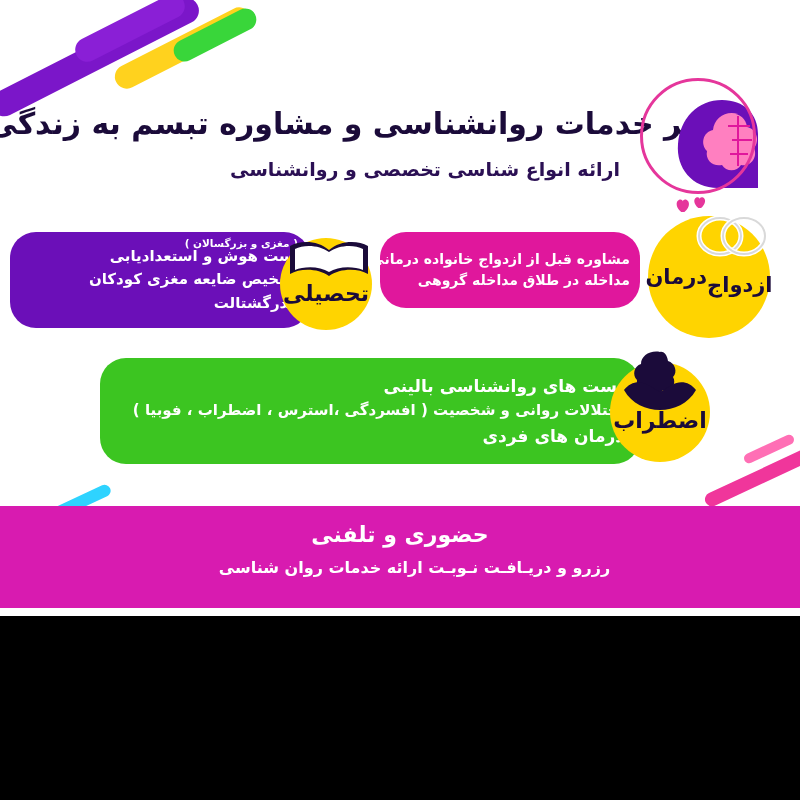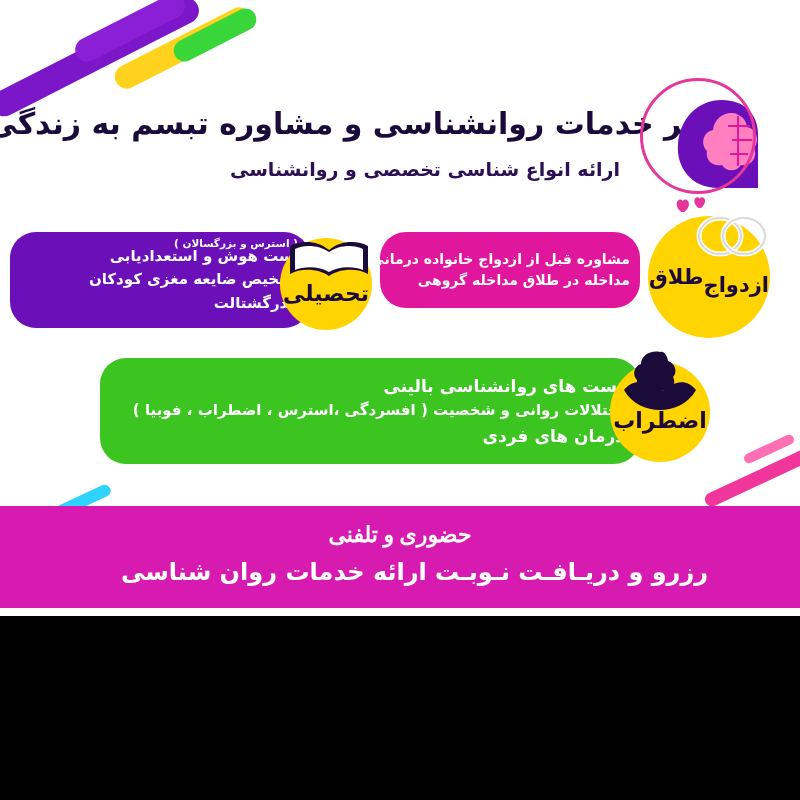--- a/index.html
+++ b/index.html
@@ -234,28 +234,27 @@
     background: #d81bb0;
   }
   #bottom-band .b1 {
     position: absolute;
     left: 0; right: 0; top: 16px;
     text-align: center;
     color: #ffffff;
     font-size: 22px;
     font-weight: bold;
     direction: rtl;
-    font-family: Liberation Serif, serif;
   }
   #bottom-band .b2 {
     position: absolute;
     left: 0; right: 0; top: 52px;
     text-align: center;
     color: #ffffff;
-    font-size: 24px;
+    font-size: 16px;
     font-weight: bold;
     direction: rtl;
     margin-left: 29px;
   }
 </style>
 </head>
 <body>
 
 <div id="poster">
 
@@ -276,21 +275,21 @@
     <div class="ring"></div>
     <svg width="130" height="116" viewBox="0 0 130 116">
       <path d="M78 110 C52 110 36 90 38 66 C40 40 58 22 82 22 C104 22 118 36 118 56 L118 110 Z" fill="#6b0fb8"></path>
       <path d="M98 36 c-12 -4 -24 4 -25 16 c-10 2 -13 14 -6 21 c-2 9 6 16 15 14 c4 7 15 7 19 0
                c10 2 17 -8 13 -17 c6 -7 3 -19 -7 -21 c-1 -9 -9 -15 -19 -13 z" fill="#ff7fc0"></path>
       <path d="M98 38 v50 M88 48 h22 M92 62 h20 M90 76 h18" stroke="#e0179c" stroke-width="2" fill="none"></path>
     </svg>
   </div>
 
   <div class="card" id="card-edu">
-    <div class="corner-note">( استرس و بزرگسالان )</div>
+    <div class="corner-note">( مغزی و بزرگسالان )</div>
     <div class="lines">
       <div>تست هوش و استعدادیابی</div>
       <div>تشخیص ضایعه مغزی کودکان</div>
       <div>بندرگشتالت</div>
     </div>
   </div>
   <div class="badge" id="badge-edu">
     <span class="txt">تحصیلی</span>
   </div>
   <div id="book-icon">
@@ -303,21 +302,21 @@
   </div>
 
   <div class="card" id="card-family">
     <div class="lines">
       <div>مشاوره قبل از ازدواج    خانواده درمانی</div>
       <div>مداخله در طلاق    مداخله گروهی</div>
     </div>
   </div>
   <div class="badge" id="badge-marriage">
     <span class="txt">ازدواج</span>
-    <span class="txt" style="margin-top:0">طلاق</span>
+    <span class="txt" style="margin-top:0">درمان</span>
   </div>
   <div id="hearts-icon">
     <svg width="34" height="22" viewBox="0 0 34 22">
       <path d="M9 20 C2 14 2 7 6 5 C9 3.5 11 5.5 11 7 C11 5.5 13 3.5 16 5 C20 7 20 14 13 20 Z" fill="#e5369b" transform="translate(-2,0) scale(0.8)"></path>
       <path d="M9 20 C2 14 2 7 6 5 C9 3.5 11 5.5 11 7 C11 5.5 13 3.5 16 5 C20 7 20 14 13 20 Z" fill="#e5369b" transform="translate(16,-2) scale(0.7)"></path>
     </svg>
   </div>
   <div id="rings-icon">
     <svg width="84" height="60" viewBox="0 0 84 60">
       <ellipse cx="30" cy="32" rx="21" ry="18" fill="none" stroke="#ffffff" stroke-width="5"></ellipse>

